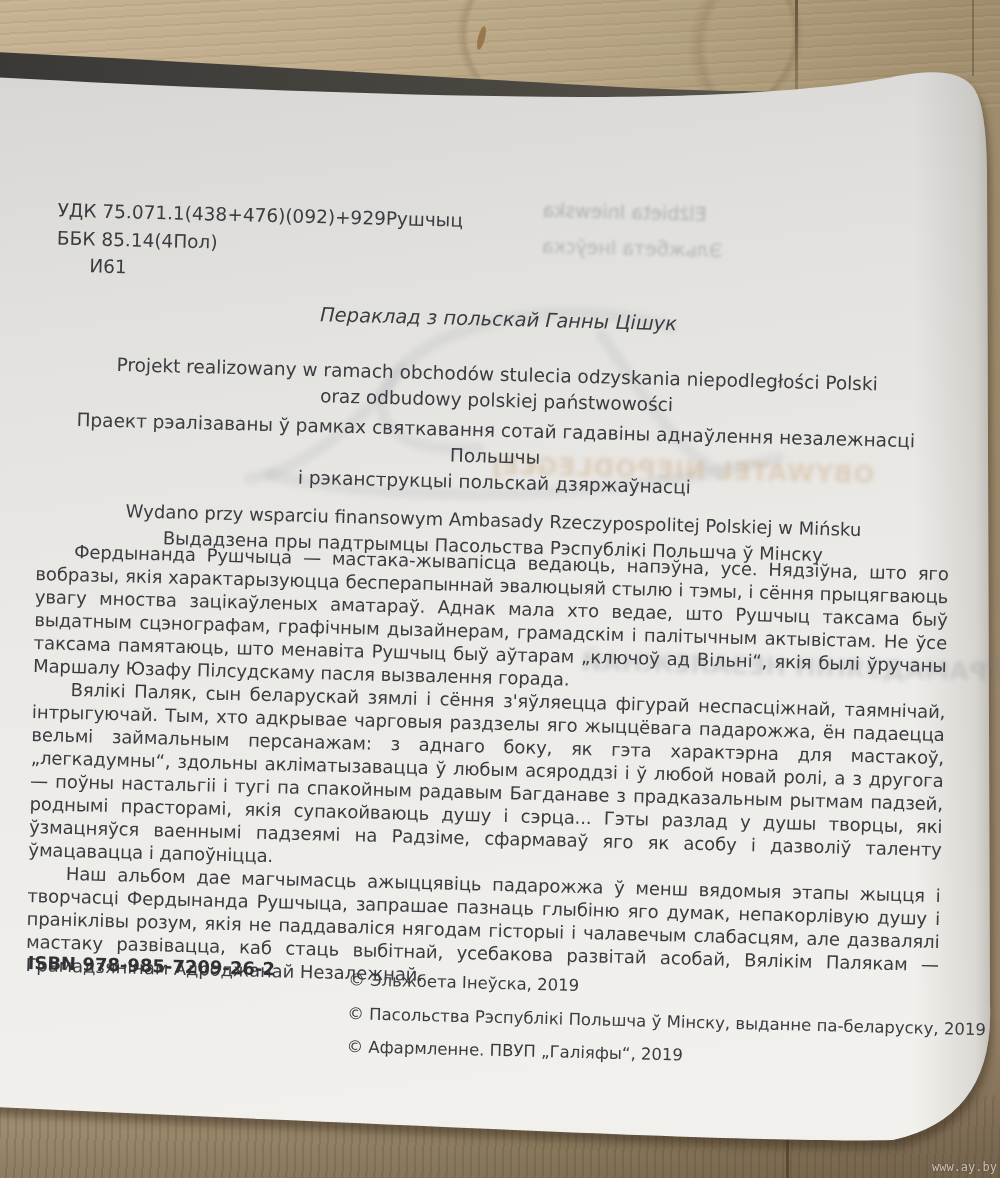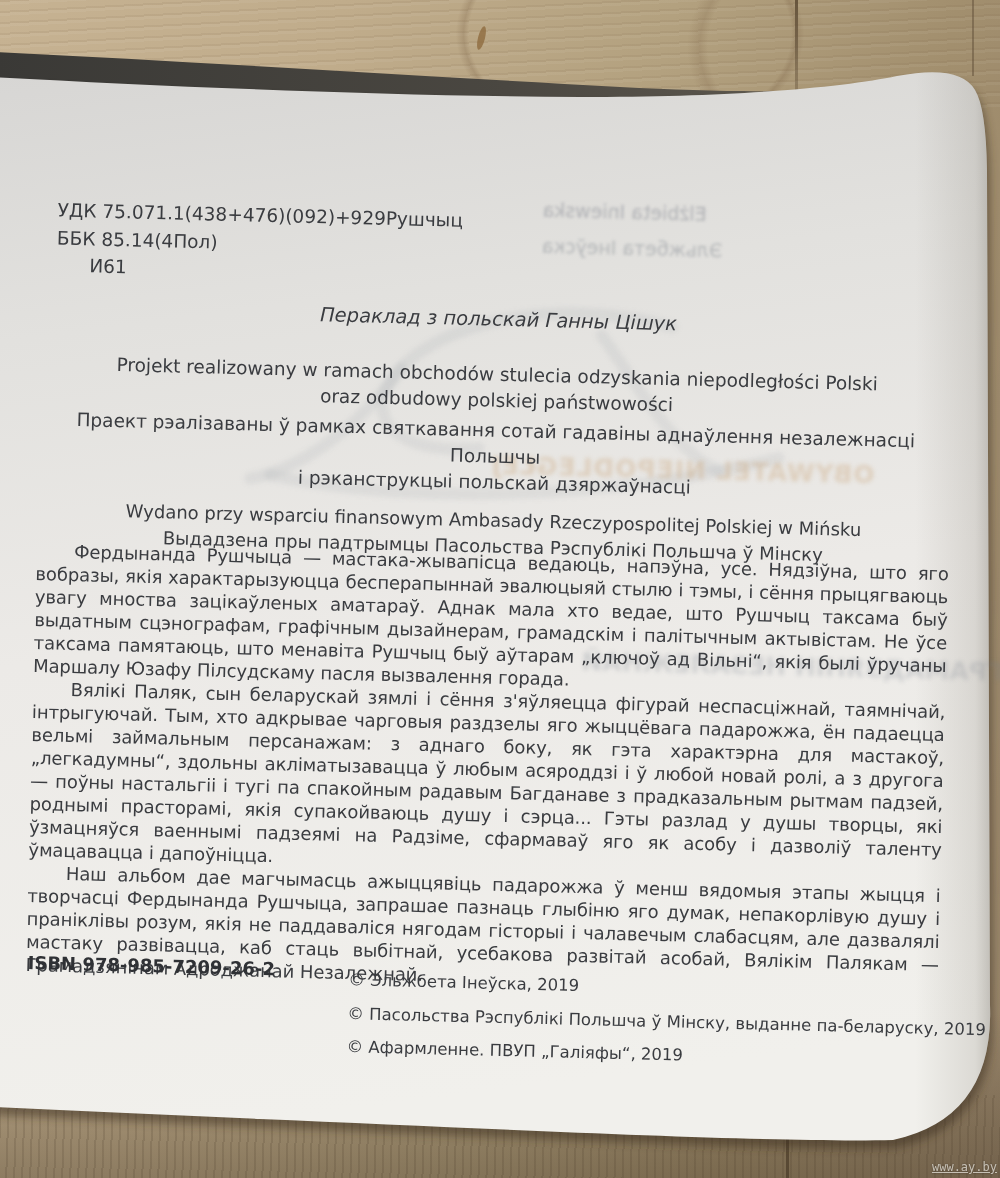--- a/index.html
+++ b/index.html
@@ -65,21 +65,21 @@
   .ghost-cyr   { left:548px; top:221px; font-size:19px; color:rgba(104,110,122,0.37); }
   .ghost-caps-pl { left:502px; top:438px; font-size:25px; font-weight:bold; letter-spacing:1px;
     color:rgba(196,156,105,0.33); filter:blur(2px); }
   .ghost-caps-be { left:598px; top:632px; font-size:25px; font-weight:bold;
     color:rgba(118,124,136,0.24); filter:blur(2.2px); }
   .ghost-flourish { position:absolute; left:250px; top:288px; filter:blur(2.6px); }
 
   
   .watermark { position:absolute; right:3px; bottom:4px; font-size:12px;
     font-family:"DejaVu Sans Mono","Liberation Mono",monospace;
-    color:#d6d1c8; opacity:0.85; text-shadow:0 0 2px rgba(0,0,0,0.45);text-decoration:underline; }
+    color:#d6d1c8; opacity:0.85; text-shadow:0 0 2px rgba(0,0,0,0.45); }
 </style>
 </head>
 <body>
 
 <div id="scene">
 
   <div class="wood">
     <div class="grain-top"></div>
     <div class="grain-bottom"></div>
     <div class="seam seam-a"></div>

